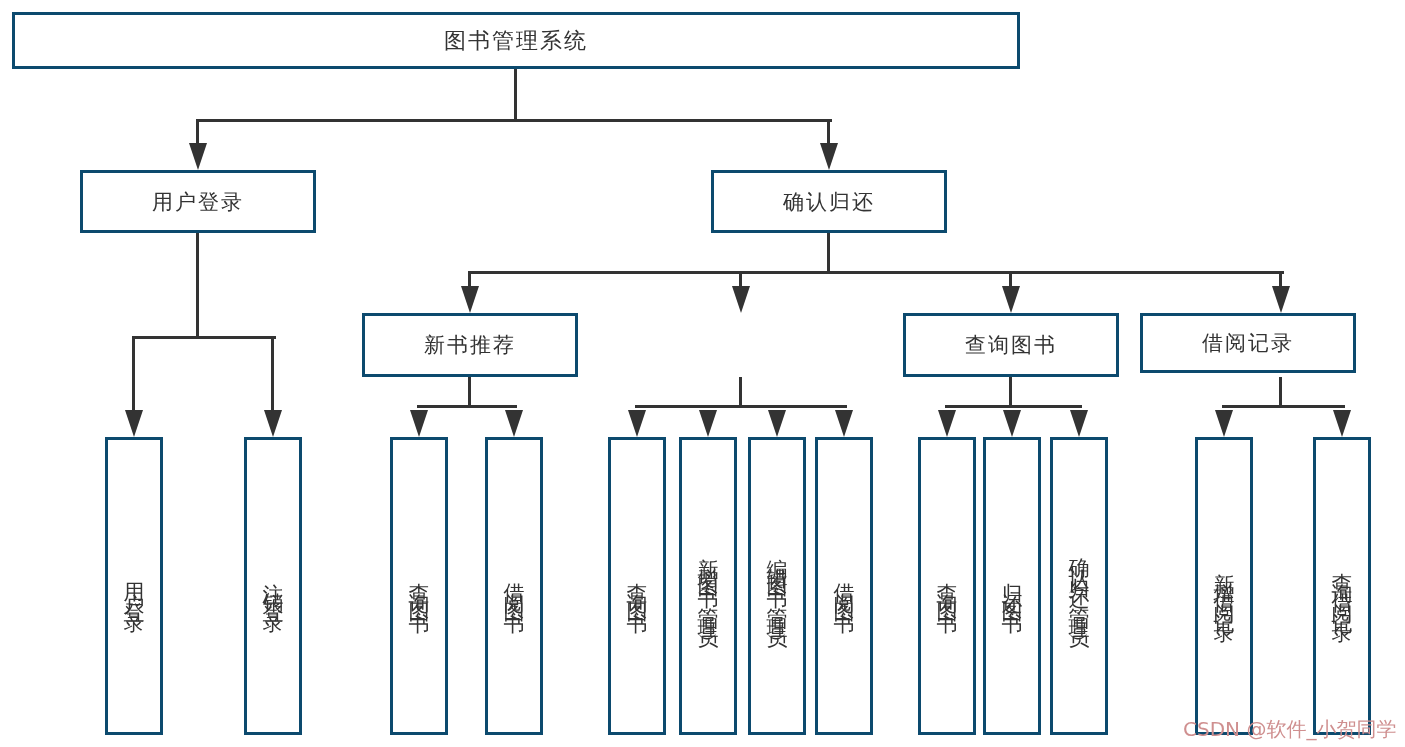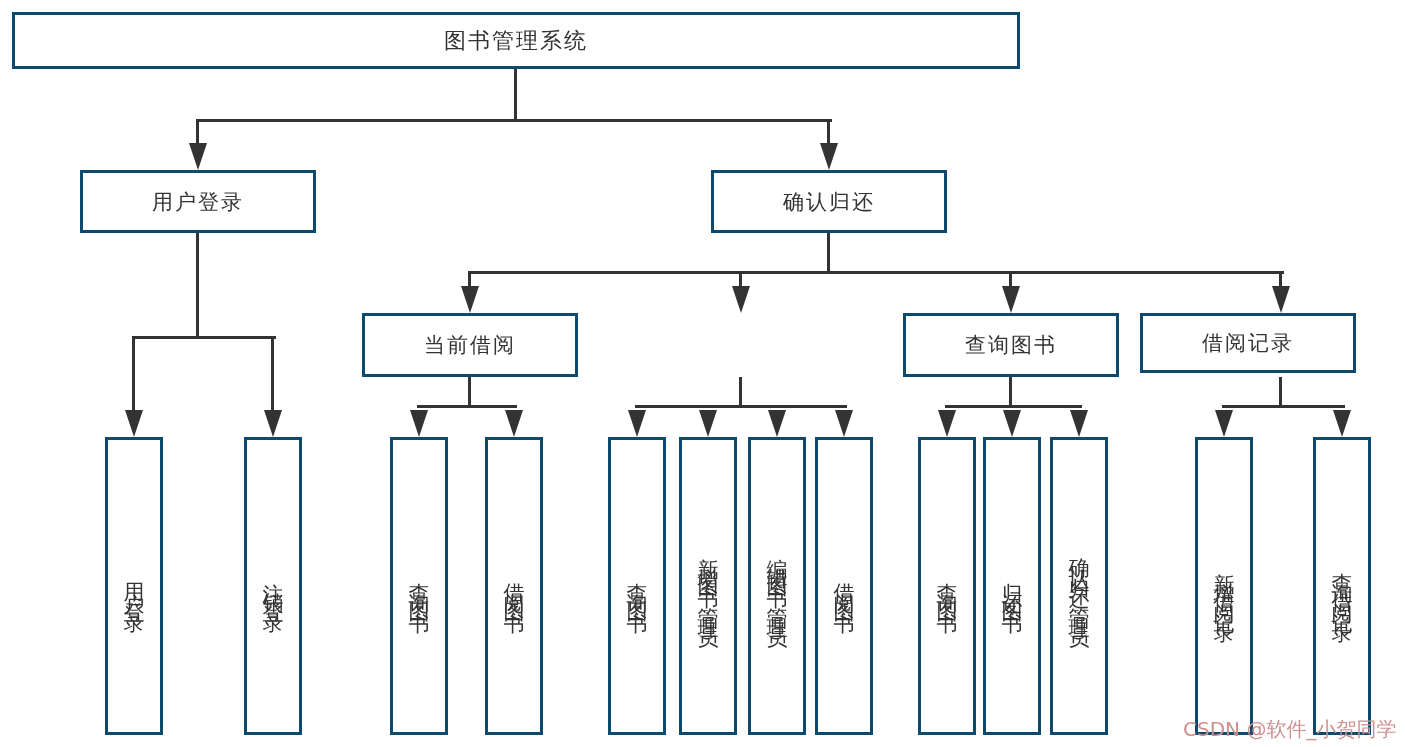--- a/index.html
+++ b/index.html
@@ -60,21 +60,21 @@
   <div class="hl" style="left:468px;top:271px;width:816px"></div>
   <div class="vl" style="left:468px;top:271px;height:20px"></div>
   <div class="vl" style="left:739px;top:271px;height:20px"></div>
   <div class="vl" style="left:1009px;top:271px;height:20px"></div>
   <div class="vl" style="left:1279px;top:271px;height:20px"></div>
   <div class="ar" style="left:461px;top:286px"></div>
   <div class="ar" style="left:732px;top:286px"></div>
   <div class="ar" style="left:1002px;top:286px"></div>
   <div class="ar" style="left:1272px;top:286px"></div>
 
-  <div class="box" style="left:362px;top:313px;width:216px;height:64px">当前借阅</div>
+  <div class="box" style="left:362px;top:313px;width:216px;height:64px">新书推荐</div>
   <div class="box" style="left:903px;top:313px;width:216px;height:64px">查询图书</div>
   <div class="box" style="left:1140px;top:313px;width:216px;height:60px">借阅记录</div>
 
   <div class="vl" style="left:468px;top:377px;height:31px"></div>
   <div class="hl" style="left:417px;top:405px;width:100px"></div>
   <div class="ar" style="left:410px;top:410px"></div>
   <div class="ar" style="left:505px;top:410px"></div>
 
   <div class="vl" style="left:739px;top:377px;height:31px"></div>
   <div class="hl" style="left:635px;top:405px;width:212px"></div>

